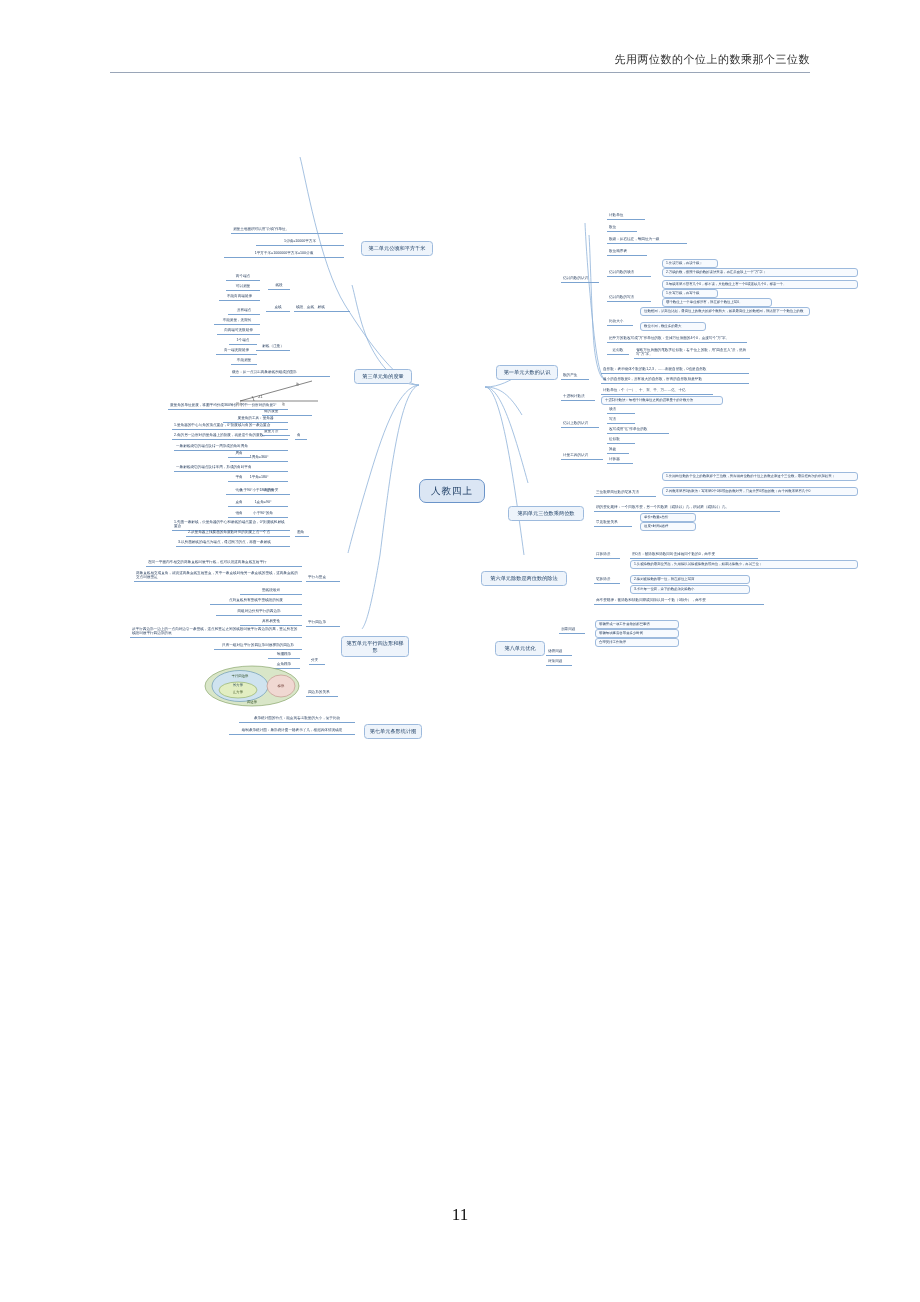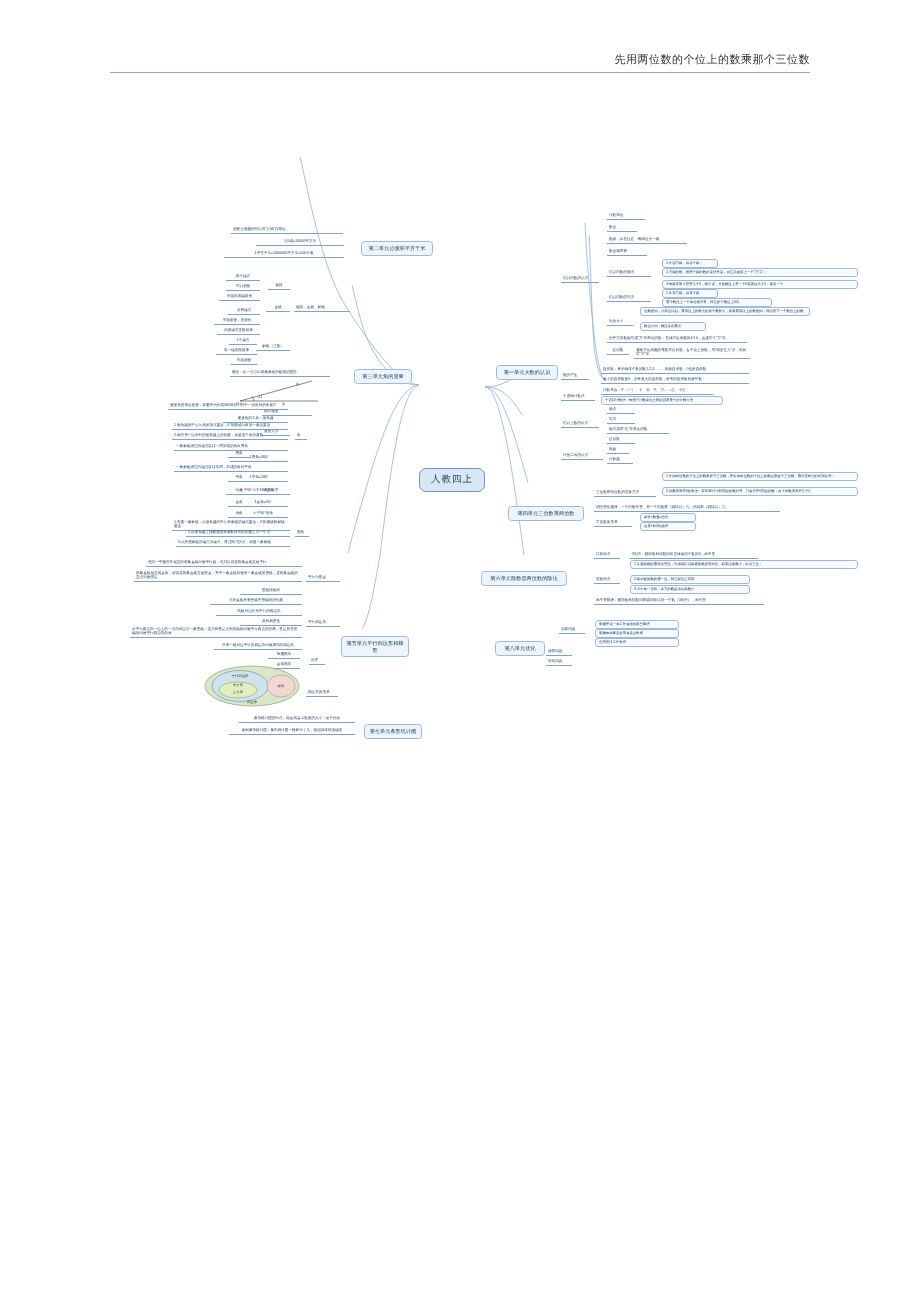--- a/index.html
+++ b/index.html
@@ -49,21 +49,21 @@
         <path d="M485,292 C500,292 510,285 520,280"></path>
         <path d="M485,292 C500,292 510,300 522,320"></path>
         <path d="M485,292 C500,292 512,330 528,388"></path>
         <path d="M485,292 C500,292 512,370 524,460"></path>
 
         <path d="M606,285 C600,285 596,260 592,220 C588,180 586,150 585,128"></path>
         <path d="M606,285 C600,285 596,270 594,250 C592,230 590,150 589,140"></path>
       </g>
     </svg>
 
-    <div class="node n-root" style="left:419px;top:373px;font-family:Liberation Mono, monospace;">人教四上</div>
+    <div class="node n-root" style="left:419px;top:384px;">人教四上</div>
 
     <div class="node n-unit" style="left:361px;top:146px;width:72px;">第二单元公顷和平方千米</div>
     <div class="node n-u" style="left:231px;top:131px;width:112px;">测量土地面积可以用“公顷”作单位。</div>
     <div class="node n-u c" style="left:256px;top:143px;width:88px;">1公顷=10000平方米</div>
     <div class="node n-u c" style="left:224px;top:155px;width:120px;">1平方千米=1000000平方米=100公顷</div>
 
     <div class="node n-unit" style="left:354px;top:274px;width:58px;">第三单元角的度量</div>
 
     <div class="node n-u" style="left:294px;top:209px;width:56px;">线段、直线、射线</div>
     <div class="node n-u c" style="left:268px;top:187px;width:22px;">线段</div>
@@ -233,13 +233,14 @@
     <div class="node n-unit" style="left:495px;top:546px;width:50px;">第八单元优化</div>
     <div class="node n-u" style="left:559px;top:531px;width:26px;">沏茶问题</div>
     <div class="node n-b" style="left:595px;top:525px;width:84px;">明确完成一项工作要做的那些事情</div>
     <div class="node n-b" style="left:595px;top:534px;width:84px;">明确每项事需各等要多少时间</div>
     <div class="node n-b" style="left:595px;top:543px;width:84px;">合理安排工作顺序</div>
     <div class="node n-u" style="left:546px;top:553px;width:26px;">烙饼问题</div>
     <div class="node n-u" style="left:546px;top:563px;width:26px;">对策问题</div>
 
   </div>
 
+  <div class="page-num">11</div>
 </div>
 
 </body></html>

